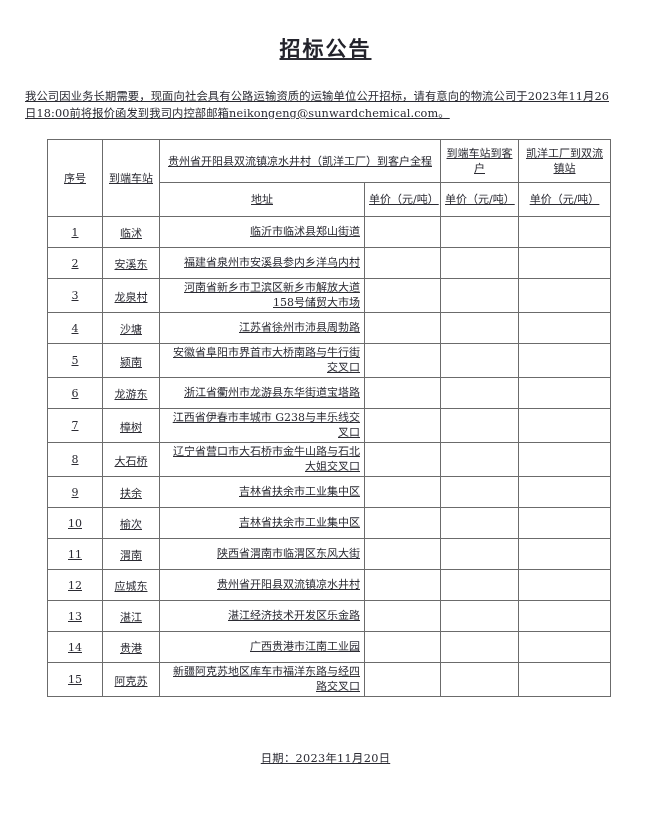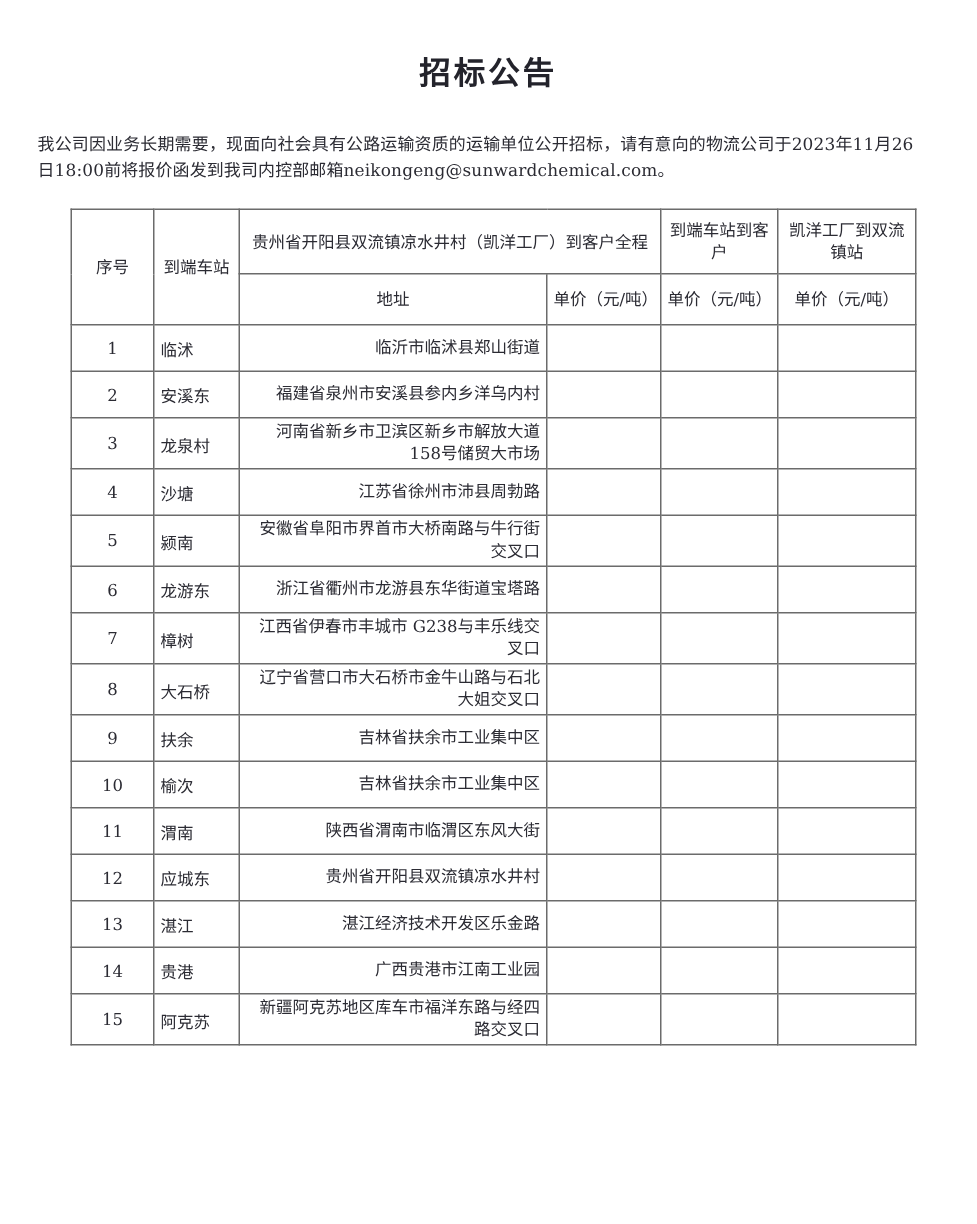--- a/index.html
+++ b/index.html
@@ -15,20 +15,21 @@
     font-family: "DejaVu Serif", "Liberation Serif", serif;
     color: #2b2b33;
     position: relative;
   }
   .page {
     width: 651px;
     height: 816px;
     box-sizing: border-box;
     padding: 0;
     position: relative;
+    text-decoration: underline;
   }
 
   
   .doc-title {
     text-align: center;
     font-size: 21px;
     font-weight: bold;
     letter-spacing: 2px;
     color: #23232b;
     margin: 0;
@@ -73,21 +74,21 @@
     text-align: left;
     padding-left: 5px;
     line-height: 15px;
   }
   td.c-index {
     text-align: center;
     font-size: 11px;
     font-family: "DejaVu Serif", "Liberation Serif", serif;
   }
   td.c-station {
-    text-align: left;
+    text-align: center;
     padding-left: 5px;
   }
   td.c-address {
     text-align: right;
     padding-left: 5px;
     line-height: 14.5px;
   }
   td.c-price {
     text-align: center;
   }
@@ -270,15 +271,16 @@
             <td class="c-address">新疆阿克苏地区库车市福洋东路与经四路交叉口</td>
             <td class="c-price"></td>
             <td class="c-price"></td>
             <td class="c-price"></td>
           </tr>
         </tbody>
     </table>
   </div>
 
   <div class="footer">
+    <div class="date-line">日期：2023年11月20日</div>
   </div>
 
 </div>
 
 </body></html>

